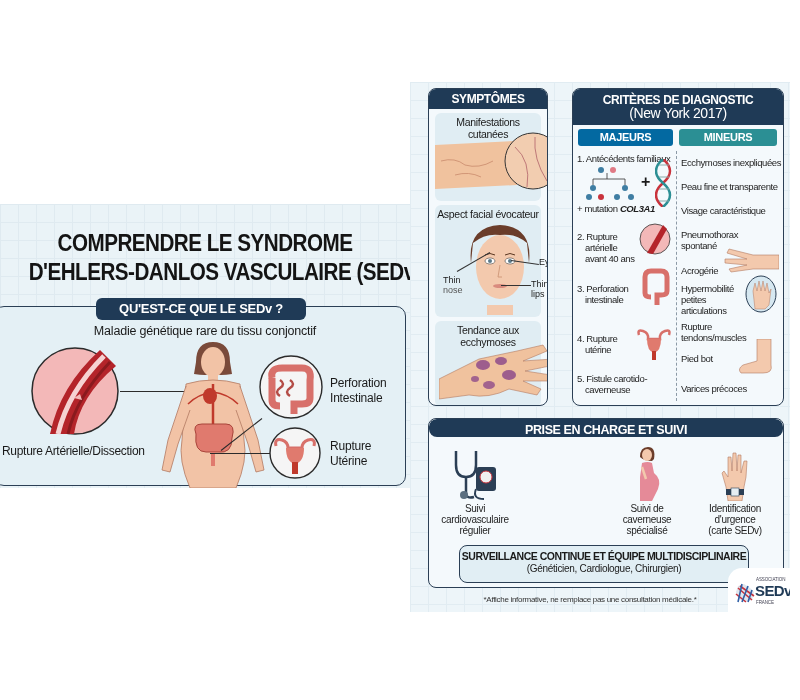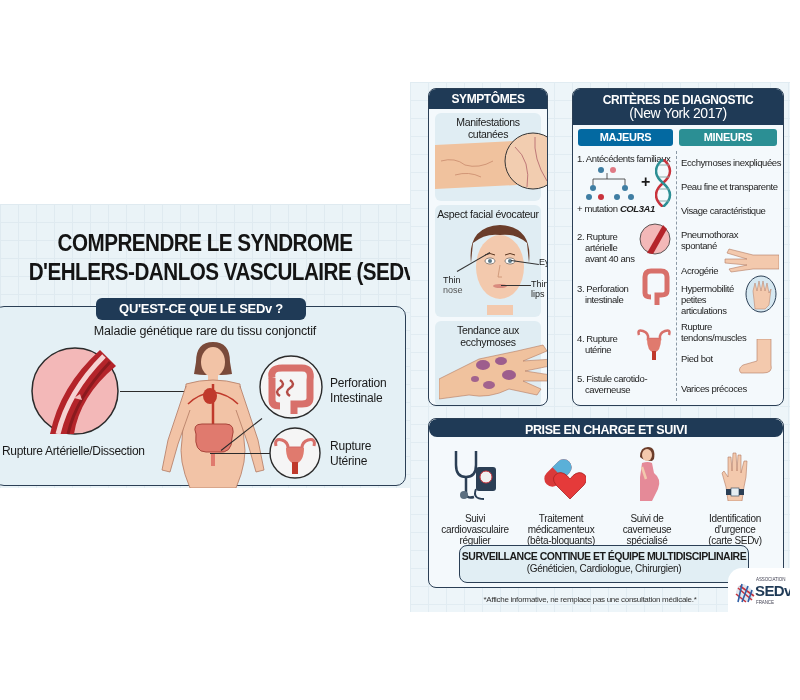--- a/index.html
+++ b/index.html
@@ -80,21 +80,21 @@
   .pill-major { left: 5px; top: 40px; width: 95px; background: #0369a1; }
   .pill-minor { left: 106px; top: 40px; width: 98px; background: #2b8f94; }
   .dash-div { position: absolute; left: 103px; top: 62px; height: 250px; border-left: 1.3px dashed #8c9aa6; }
   .diag-item { position: absolute; font-size: 9.5px; line-height: 11px; letter-spacing: -0.4px; color: #1e1e1e; }
   .diag-item em { font-style: italic; font-weight: 700; }
 
   .care-card { left: 18px; top: 336px; width: 356px; height: 170px; }
   .care-card .card-header { height: 18px; line-height: 22px; font-size: 12.5px; border-radius: 8px; }
   .care-item { position: absolute; top: 26px; width: 88px; text-align: center; }
   .care-item .icon { height: 56px; display: flex; align-items: flex-end; justify-content: center; }
-  .care-item .label { font-size: 10px; line-height: 11px; letter-spacing: -0.3px; color: #1e1e1e; margin-top: 12px; }
+  .care-item .label { font-size: 10px; line-height: 11px; letter-spacing: -0.3px; color: #1e1e1e; margin-top: 2px; }
   .surv-box {
     position: absolute; left: 30px; top: 126px; width: 290px; height: 38px;
     border: 1.3px solid #2b3f55; border-radius: 8px; background: #e1eef4; text-align: center;
   }
   .surv-box .t { font-weight: 700; font-size: 10.5px; letter-spacing: -0.5px; margin-top: 4px; white-space: nowrap; }
   .surv-box .s { font-size: 10px; letter-spacing: -0.3px; margin-top: 1px; }
   .disclaimer {
     position: absolute; left: 50px; top: 513px; width: 260px; text-align: center;
     font-size: 8px; color: #333; letter-spacing: -0.3px;
   }
@@ -334,36 +334,20 @@
           <path d="M26 40 Q22 50 34 50" fill="none" stroke="#2b3f55" stroke-width="2"></path>
         </svg>
       </div>
       <div class="label">
         <div>Suivi</div>
         <div>cardiovasculaire</div>
         <div>régulier</div>
       </div>
     </div>
 
-    <div class="care-item" style="left:88px">
-      <div class="icon">
-        <svg width="50" height="50" viewBox="0 0 50 50">
-          <g transform="rotate(-45 22 22)">
-            <rect x="6" y="14" width="32" height="16" rx="8" fill="#d93a3a"></rect>
-            <path d="M22 14 L30 14 A8 8 0 0 1 30 30 L22 30 Z" fill="#5ab0d8"></path>
-          </g>
-          <path d="M34 48 L20 34 Q14 26 22 22 Q28 20 34 28 Q40 20 46 22 Q54 26 48 34 Z" fill="#e53a3a" stroke="#a82424" stroke-width="0.8"></path>
-        </svg>
-      </div>
-      <div class="label">
-        <div>Traitement</div>
-        <div>médicamenteux</div>
-        <div>(bêta-bloquants)</div>
-      </div>
-    </div>
 
     <div class="care-item" style="left:174px">
       <div class="icon">
         <svg width="30" height="54" viewBox="0 0 30 54">
           <path d="M8 10 Q8 0 16 0 Q24 0 22 12 L20 14 Q12 14 8 10 Z" fill="#6b3d2a"></path>
           <ellipse cx="15" cy="8" rx="5" ry="6" fill="#f3c9ad"></ellipse>
           <path d="M10 16 Q16 14 20 16 L22 26 Q30 32 26 42 L20 54 L8 54 L8 30 Z" fill="#e58a98"></path>
           <path d="M10 20 L14 32" stroke="#f3c9ad" stroke-width="2.5"></path>
         </svg>
       </div>

